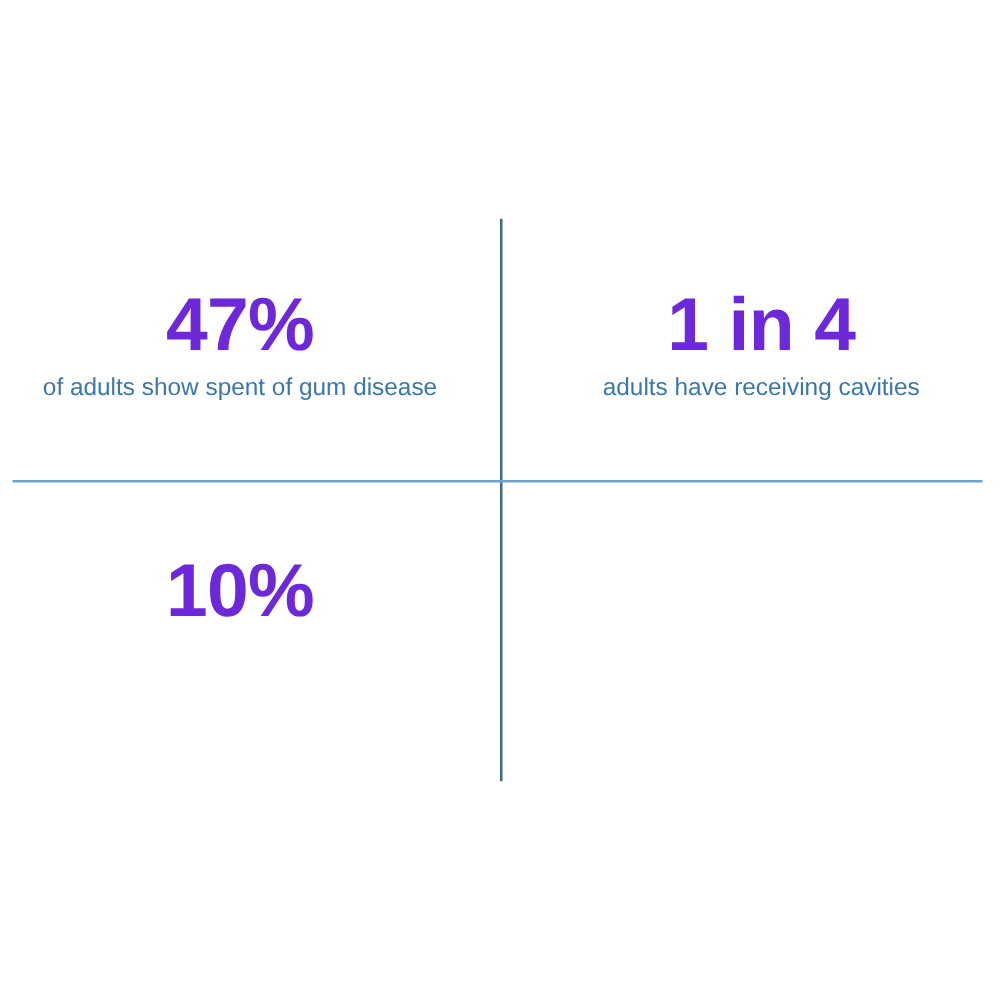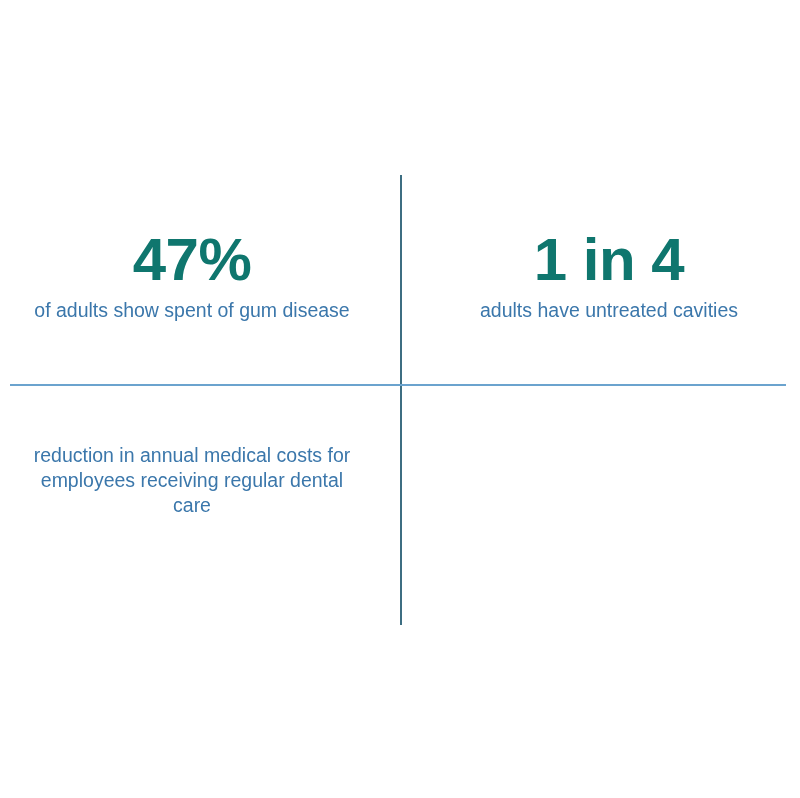--- a/index.html
+++ b/index.html
@@ -68,21 +68,21 @@
     justify-content: flex-start;
     padding-top: 58px;
   }
 
   .stat-cell.col-left  { padding-left: 18px; padding-right: 34px; }
   .stat-cell.col-right { padding-left: 34px; padding-right: 16px; text-align: center; }
 
   .stat-figure {
     font-size: 60px;
     font-weight: bold;
-    color: #0f766e;
+    color: #6d28d9;
     line-height: 1.0;
     letter-spacing: -0.5px;
     margin: 0 0 8px 0;
     white-space: nowrap;
   }
 
   .stat-caption {
     font-size: 19.5px;
     font-weight: normal;
     color: #3b77ab;
@@ -101,22 +101,22 @@
 
   <div class="stat-grid">
 
     <div class="stat-cell row-top col-left">
       <div class="stat-figure">47%</div>
       <div class="stat-caption">of adults show spent of gum disease</div>
     </div>
 
     <div class="stat-cell row-top col-right">
       <div class="stat-figure">1 in 4</div>
-      <div class="stat-caption">adults have untreated cavities</div>
+      <div class="stat-caption">adults have receiving cavities</div>
     </div>
 
     <div class="stat-cell row-bottom col-left">
-      <div class="stat-caption">reduction in annual medical costs for employees receiving regular dental care</div>
+      <div class="stat-figure">10%</div>
     </div>
 
 
   </div>
 </div>
 
 </body></html>

